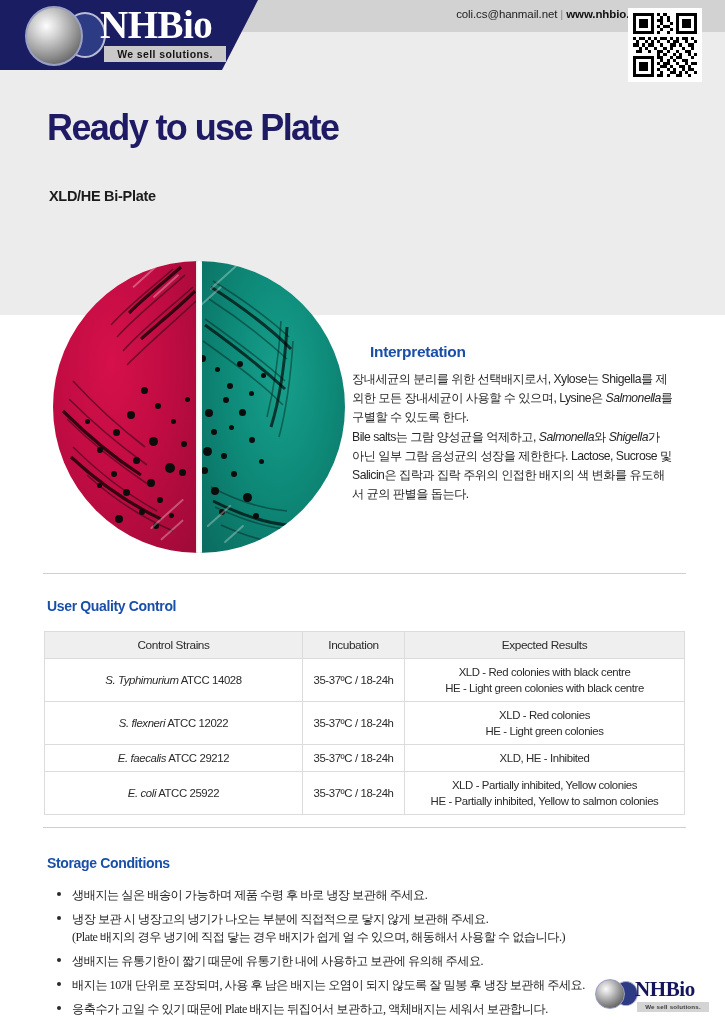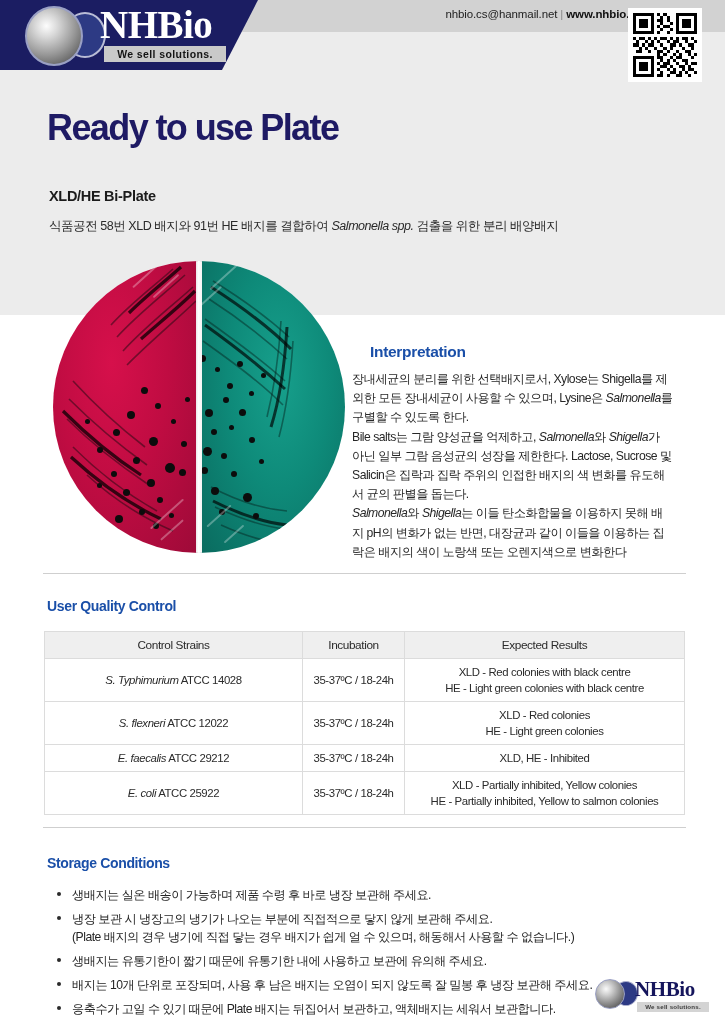--- a/index.html
+++ b/index.html
@@ -157,21 +157,21 @@
   .qc-table td.strain i { font-style:italic; }
   .row-tall td { height:42px; }
   .row-short td { height:25px; }
 
   
   .bullets {
     position:absolute; left:56px; top:886px; width:620px;
   }
   .b-row {
     position:relative; font-size:12.2px; color:#242424;
-    letter-spacing:-0.5px; line-height:18px; padding-left:16px; margin-bottom:6px;
+    letter-spacing:-0.5px; line-height:18px; padding-left:16px; margin-bottom:6px;font-family:Liberation Serif, serif;
   }
   .b-row .dot {
     position:absolute; left:1px; top:6px; width:4px; height:4px;
     border-radius:50%; background:#2a2a2a;
   }
   .b-sub { display:block; padding-left:0px; }
 
   
   .footer-logo { position:absolute; left:592px; top:978px; width:124px; height:42px; }
   .fl-orb-back {
@@ -207,21 +207,21 @@
 
   <div class="logo-shape"></div>
   <div class="logo-inner">
     <div class="logo-orb-back"></div>
     <div class="logo-orb"></div>
     <div class="logo-word">NHBio</div>
     <div class="logo-tag">We sell solutions.</div>
   </div>
 
   <div class="header-contact">
-    <span>nhbio.cs@hanmail.net</span><span class="sep">|</span><span class="site">www.nhbio.kr</span>
+    <span>coli.cs@hanmail.net</span><span class="sep">|</span><span class="site">www.nhbio.kr</span>
   </div>
 
   <div class="qr">
     <svg width="64" height="64" viewBox="0 0 21 21" shape-rendering="crispEdges">
       <rect width="21" height="21" fill="#fff"></rect>
       <g fill="#000">
         <rect x="0" y="0" width="7" height="1"></rect>
           <rect x="0" y="6" width="7" height="1"></rect>
         <rect x="0" y="0" width="1" height="7"></rect>
           <rect x="6" y="0" width="1" height="7"></rect>
@@ -323,23 +323,20 @@
         <rect x="8" y="20" width="2" height="1"></rect>
           <rect x="11" y="20" width="1" height="1"></rect>
         <rect x="14" y="20" width="2" height="1"></rect>
           <rect x="18" y="20" width="1" height="1"></rect>
       </g>
     </svg>
   </div>
 
   <div class="main-title">Ready to use Plate</div>
   <div class="sub-title">XLD/HE  Bi-Plate</div>
-  <div class="sub-desc">
-    <span>식품공전 58번 XLD 배지와 91번 HE 배지를 결합하여 </span><i>Salmonella spp.</i><span> 검출을 위한 분리 배양배지</span>
-  </div>
 
   <div class="dish-wrap">
     <div class="dish">
       <div class="dish-left"></div>
       <div class="dish-right"></div>
       <div class="dish-split"></div>
 
       <svg class="streak" style="left:0;top:0;" width="292" height="292">
         <g stroke="#1c0a10" stroke-opacity="0.50" fill="none" stroke-width="1.6">
           <path d="M120 8 C 100 26, 78 42, 58 64"></path>
@@ -433,21 +430,20 @@
       <div class="sheen" style="left:104px;top:268px;width:30px;height:2px;"></div>
       <div class="sheen" style="left:150px;top:254px;width:32px;height:2px;"></div>
       <div class="sheen" style="left:168px;top:272px;width:26px;height:2px;"></div>
     </div>
   </div>
 
   <div class="interp-head">Interpretation</div>
   <div class="interp-body">
       <div><span>장내세균의 분리를 위한 선택배지로서, Xylose는 Shigella를 제외한 모든 장내세균이 사용할 수 있으며, Lysine은 </span><i>Salmonella</i><span>를 구별할 수 있도록 한다.</span></div>
       <div><span>Bile salts는 그람 양성균을 억제하고, </span><i>Salmonella</i><span>와 </span><i>Shigella</i><span>가 아닌 일부 그람 음성균의 성장을 제한한다. Lactose, Sucrose 및 Salicin은 집락과 집락 주위의 인접한 배지의 색 변화를 유도해서 균의 판별을 돕는다.</span></div>
-      <div><i>Salmonella</i><span>와 </span><i>Shigella</i><span>는 이들 탄소화합물을 이용하지 못해 배지 pH의 변화가 없는 반면, 대장균과 같이 이들을 이용하는 집락은 배지의 색이 노랑색 또는 오렌지색으로 변화한다</span></div>
     </div>
 
   <div class="divider div-1"></div>
 
   <div class="sec-head sec-uqc">User Quality Control</div>
   <table class="qc-table">
     <colgroup>
         <col class="c1">
         <col class="c2">
         <col class="c3">

